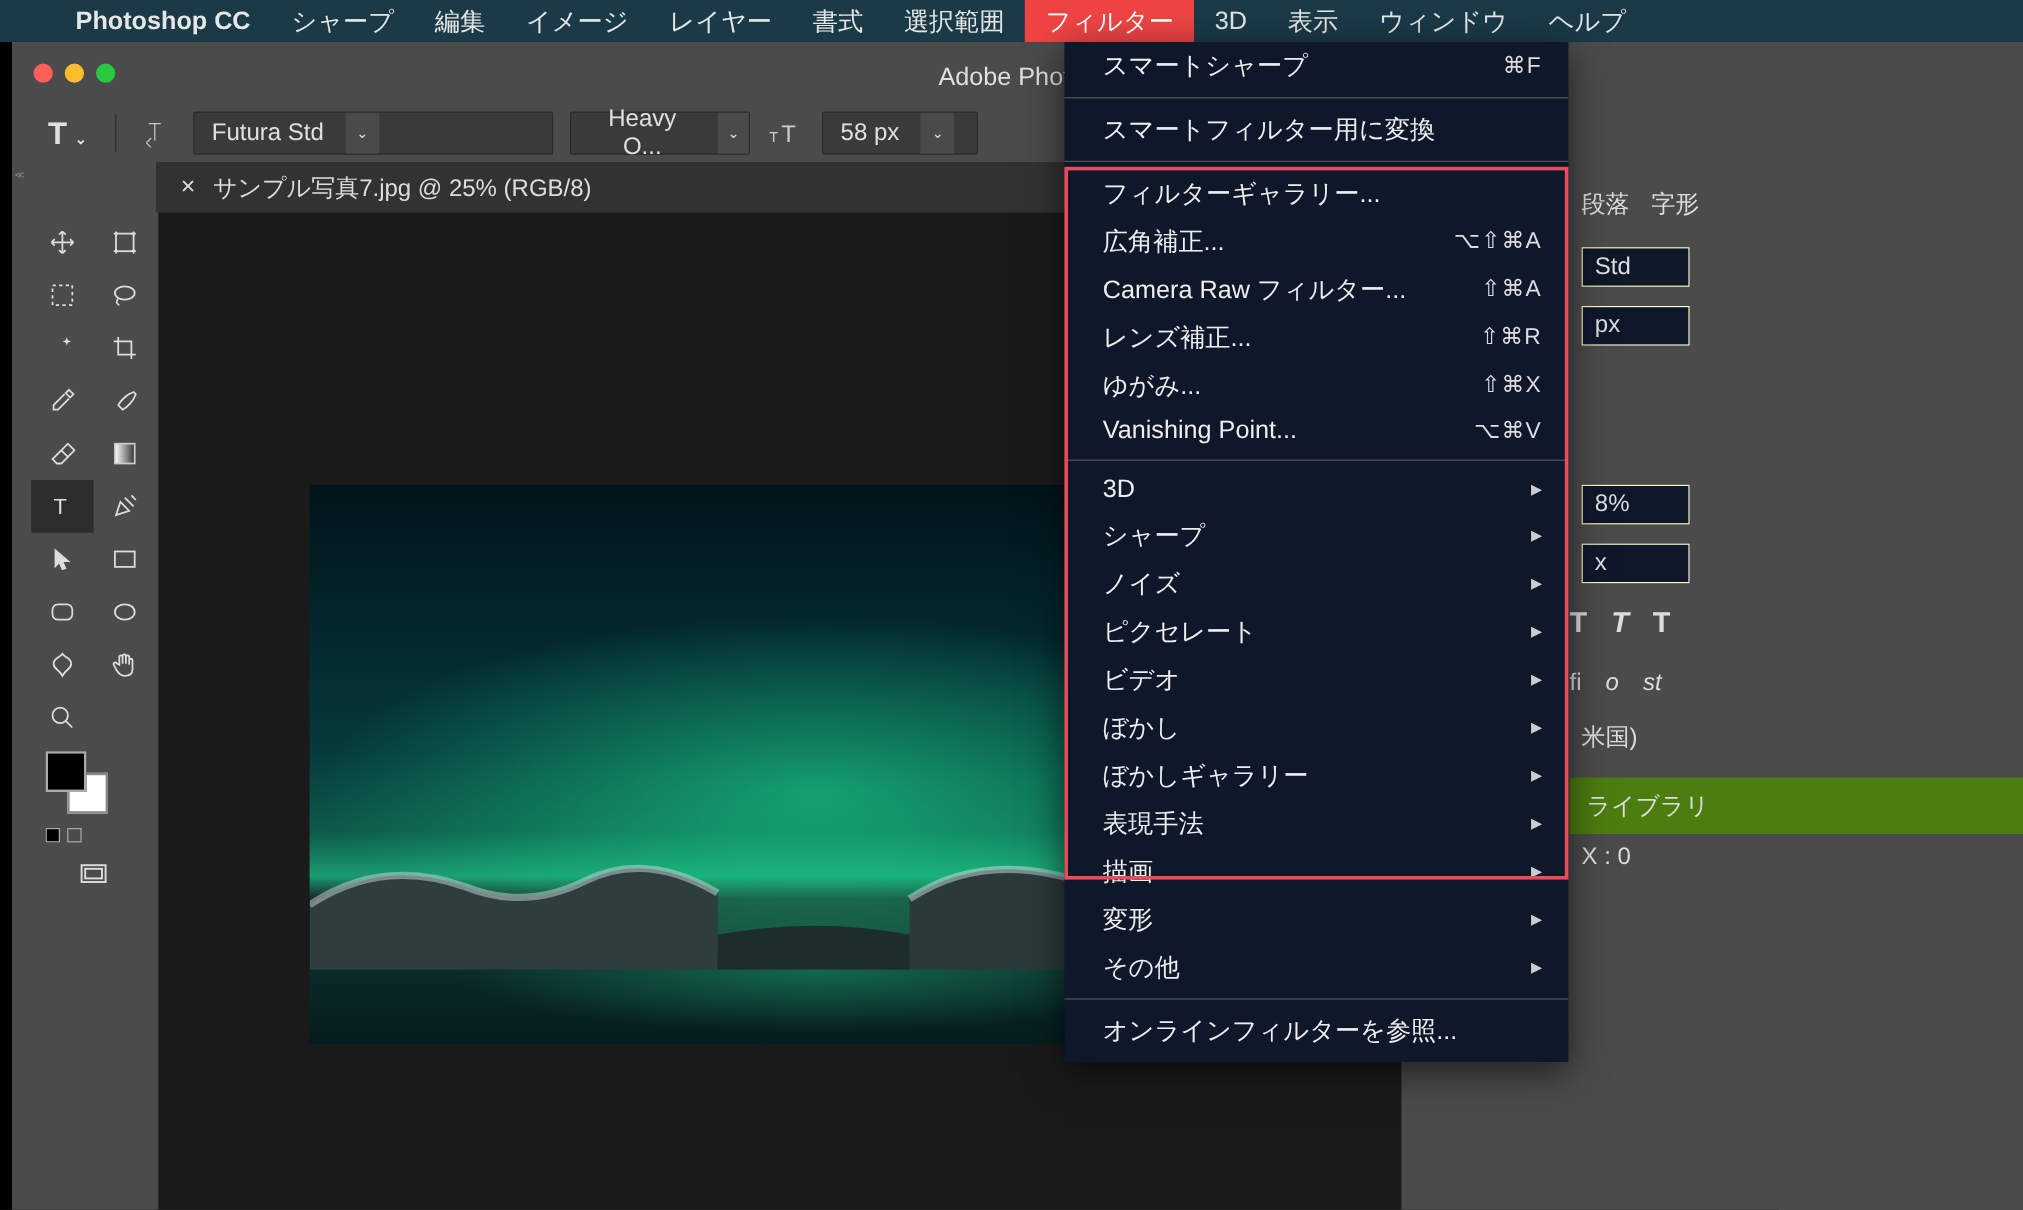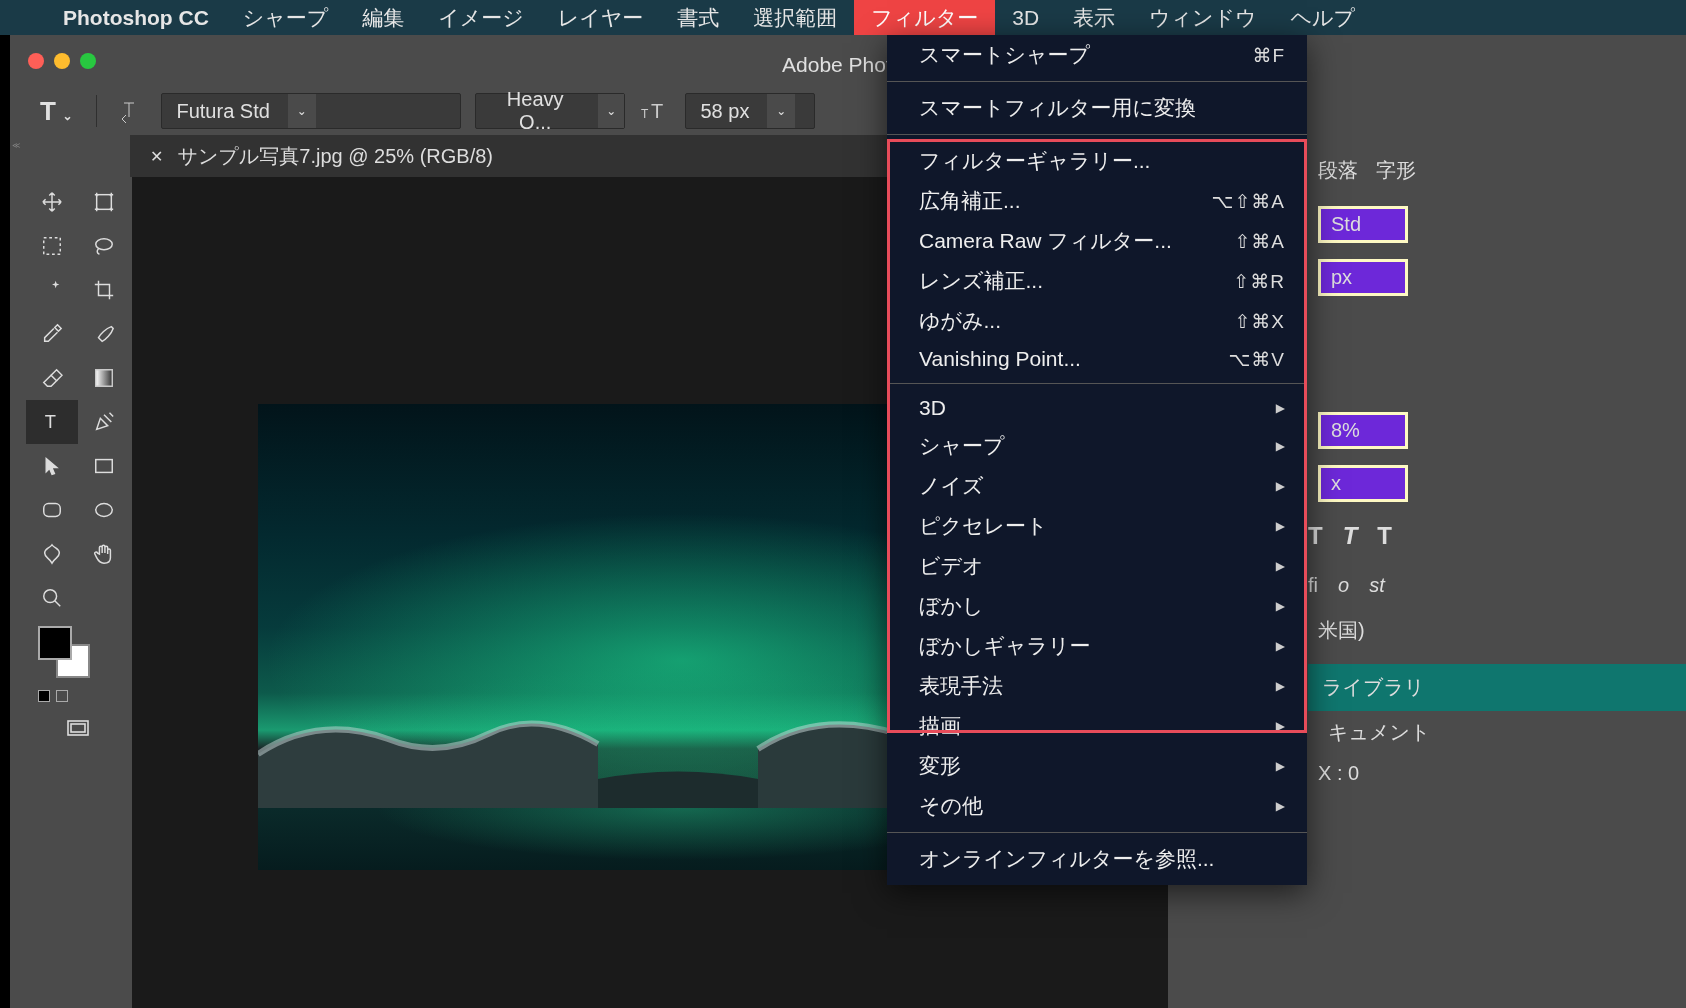--- a/index.html
+++ b/index.html
@@ -67,21 +67,21 @@
 .mtn { position:absolute; bottom:46px; left:0; right:0; height:140px; }
 .mtn svg{ width:100%; height:100%; }
 .lake { position:absolute; bottom:0; left:0; right:0; height:62px;
   background:linear-gradient(180deg,#0a2a2a 0%,#061c1e 100%);}
 .lake::before{content:"";position:absolute;inset:0;background:radial-gradient(ellipse 60% 140% at 50% 0%, rgba(40,220,150,0.35), transparent 60%);}
 
 
 .rpanel { position:absolute; top:100px; left:1158px; right:0; bottom:0; background:#4b4b4b; color:#ddd; font-size:20px; }
 .rpanel .tabs { display:flex; gap:18px; padding:22px 150px 14px 150px; }
 .rpanel .rowv { padding:8px 150px; display:flex; align-items:center; gap:10px;}
-.rpanel .box { background:#6d28d9; border:3px solid #fef9c3; padding:4px 10px; min-width:90px; display:inline-block;}
+.rpanel .box { background:#0f172a; border:1px solid #fef9c3; padding:4px 10px; min-width:90px; display:inline-block;}
 .rpanel .tfmt { display:flex; gap:20px; padding:12px 140px; font-family:serif; font-weight:700; font-size:24px;}
 .rpanel .tfmt span:nth-child(2){font-style:italic;}
 .rpanel .st { font-style:italic; }
 .rpanel .dim { padding:8px 150px; }
 
 
 .ddmenu { position:absolute; top:35px; left:887px; width:420px; background:#0f172a; box-shadow:0 8px 30px rgba(0,0,0,0.6); color:#eee; font-size:21px; padding-bottom:6px; z-index:50;}
 .ddmenu .mi { display:flex; align-items:center; justify-content:space-between; padding:6px 22px 6px 32px; }
 .ddmenu .sep { height:1px; background:#555; margin:6px 0; }
 .ddmenu .sc { font-size:19px; letter-spacing:1px; color:#ddd; }
@@ -316,25 +316,22 @@
         <span>T</span>
     </div>
     <div class="tfmt" style="font-family:sans-serif;font-weight:400;font-size:20px">
       <span>fi</span>
         <span>o</span>
         <span class="st">st</span>
     </div>
     <div class="rowv">
         <span>米国)</span>
       </div>
-    <div class="rowv" style="background:#0f766e;margin:12px 0 0 140px;padding:10px 14px">
+    <div class="rowv" style="background:#4d7c0f;margin:12px 0 0 140px;padding:10px 14px">
         <span>ライブラリ</span>
-      </div>
-    <div class="rowv" style="padding-left:160px">
-        <span>キュメント</span>
       </div>
     <div class="dim">X : 0</div>
   </div>
 </div>
 
 <div class="ddmenu">
   <div class="mi">
     <span>スマートシャープ</span>
       <span class="sc">⌘F</span>
   </div>

